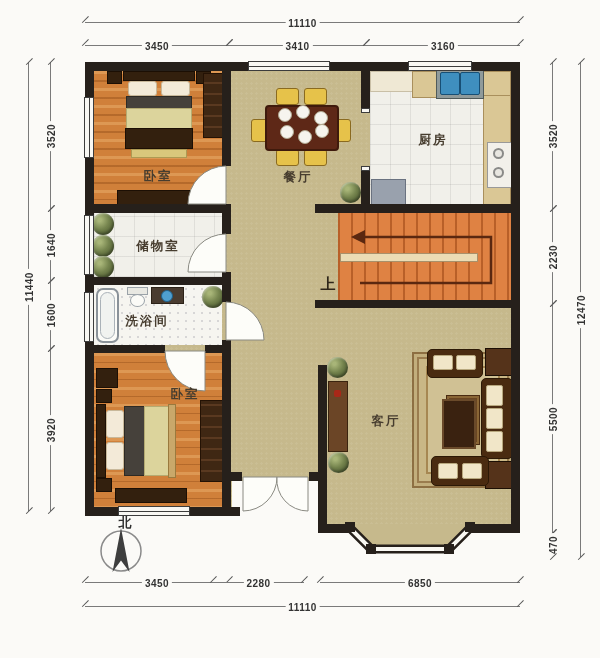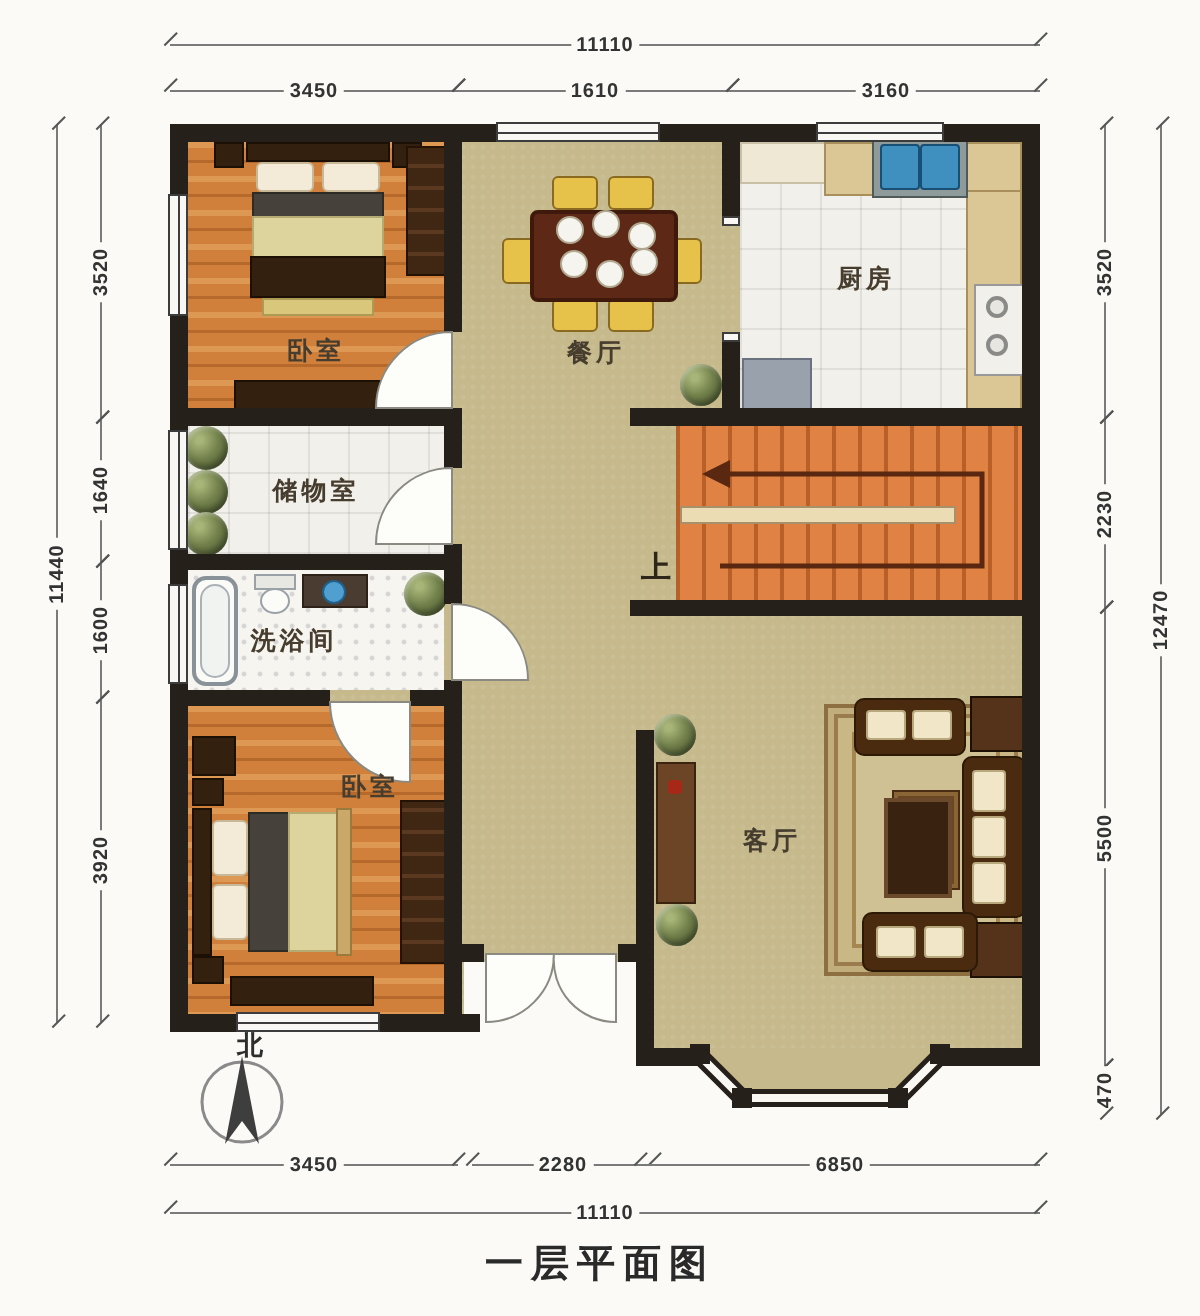--- a/index.html
+++ b/index.html
@@ -242,30 +242,30 @@
   <div class="up-label" style="left:328px;top:284px">上</div>
   <div class="north-label" style="left:125px;top:523px">北</div>
 
   <div class="dim-h" style="left:85px;top:22px;width:435px">
       <span class="dim-label">11110</span>
     </div>
   <div class="dim-h" style="left:85px;top:45px;width:144px">
       <span class="dim-label">3450</span>
     </div>
   <div class="dim-h" style="left:229px;top:45px;width:137px">
-      <span class="dim-label">1610</span>
+      <span class="dim-label">3410</span>
     </div>
   <div class="dim-h" style="left:366px;top:45px;width:154px">
       <span class="dim-label">3160</span>
     </div>
 
   <div class="dim-h" style="left:85px;top:582px;width:144px">
       <span class="dim-label">3450</span>
     </div>
-  <div class="dim-h" style="left:236px;top:582px;width:91px">
+  <div class="dim-h" style="left:213px;top:582px;width:91px">
       <span class="dim-label">2280</span>
     </div>
   <div class="dim-h" style="left:320px;top:582px;width:200px">
       <span class="dim-label">6850</span>
     </div>
   <div class="dim-h" style="left:85px;top:606px;width:435px">
       <span class="dim-label">11110</span>
     </div>
 
   <div class="dim-v" style="left:28px;top:62px;height:449px">
@@ -293,14 +293,13 @@
   <div class="dim-v" style="left:552px;top:304px;height:229px">
       <span class="dim-label">5500</span>
     </div>
   <div class="dim-v" style="left:552px;top:533px;height:24px">
       <span class="dim-label">470</span>
     </div>
   <div class="dim-v" style="left:580px;top:62px;height:495px">
       <span class="dim-label">12470</span>
     </div>
 
-  <div class="plan-title" style="left:300px;top:632px">一层平面图</div>
 </div>
 
 </body></html>

